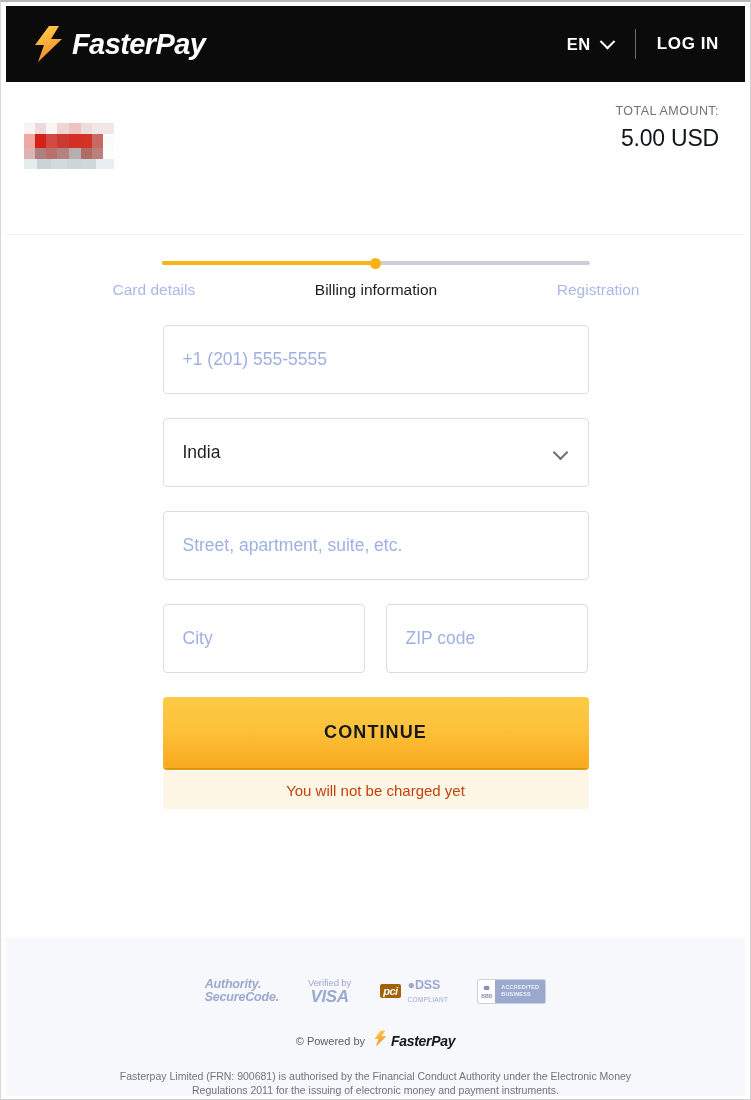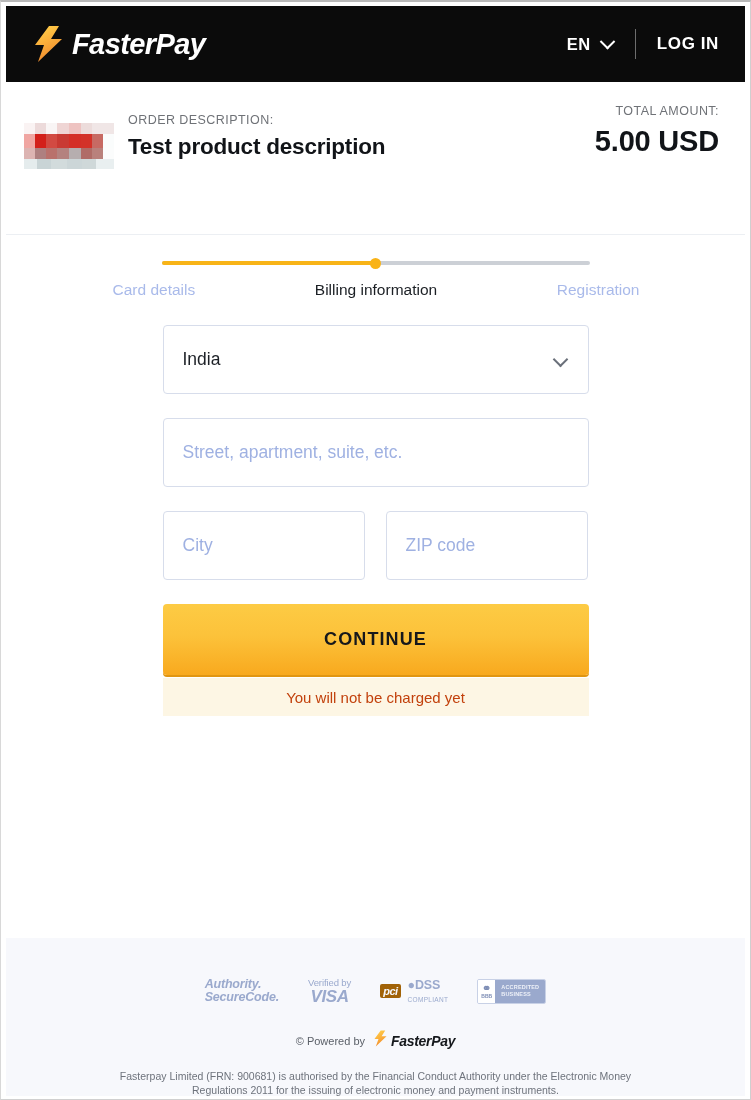--- a/index.html
+++ b/index.html
@@ -169,22 +169,22 @@
     letter-spacing: -0.2px;
   }
   .order-right { text-align: right; }
   .amount-label {
     font-size: 12.5px;
     color: #6f7277;
     letter-spacing: 0.45px;
     margin-bottom: 7px;
   }
   .amount-value {
-    font-size: 29px;
-    font-weight: bold;
+    font-size: 23px;
+    font-weight: normal;
     color: #111418;
     letter-spacing: -0.2px;
   }
 
   
   #main {
     position: absolute;
     left: 5px; top: 234px;
     width: 739px; height: 702px;
     background: #ffffff;
@@ -442,24 +442,20 @@
 
   <div id="order-strip">
     <div class="order-inner">
 
       <div class="order-left">
         <div class="thumb">
           <div class="row2"></div>
             <div class="row3"></div>
             <div class="row4"></div>
         </div>
-        <div>
-          <div class="order-label">ORDER DESCRIPTION:</div>
-          <div class="order-title">Test product description</div>
-        </div>
       </div>
 
       <div class="order-right">
         <div class="amount-label">TOTAL AMOUNT:</div>
         <div class="amount-value">5.00 USD</div>
       </div>
 
     </div>
   </div>
 
@@ -474,20 +470,23 @@
       <div class="steps-labels">
         <div class="step first">Card details</div>
         <div class="step active">Billing information</div>
         <div class="step last">Registration</div>
       </div>
     </div>
 
 
     <div class="form-body">
 
+      <div class="field">
+        <span>+1 (201) 555-5555</span>
+      </div>
 
       <div class="field select filled">
         <span>India</span>
         <span class="chev-grey"></span>
       </div>
 
       <div class="field">
         <span>Street, apartment, suite, etc.</span>
       </div>
 

